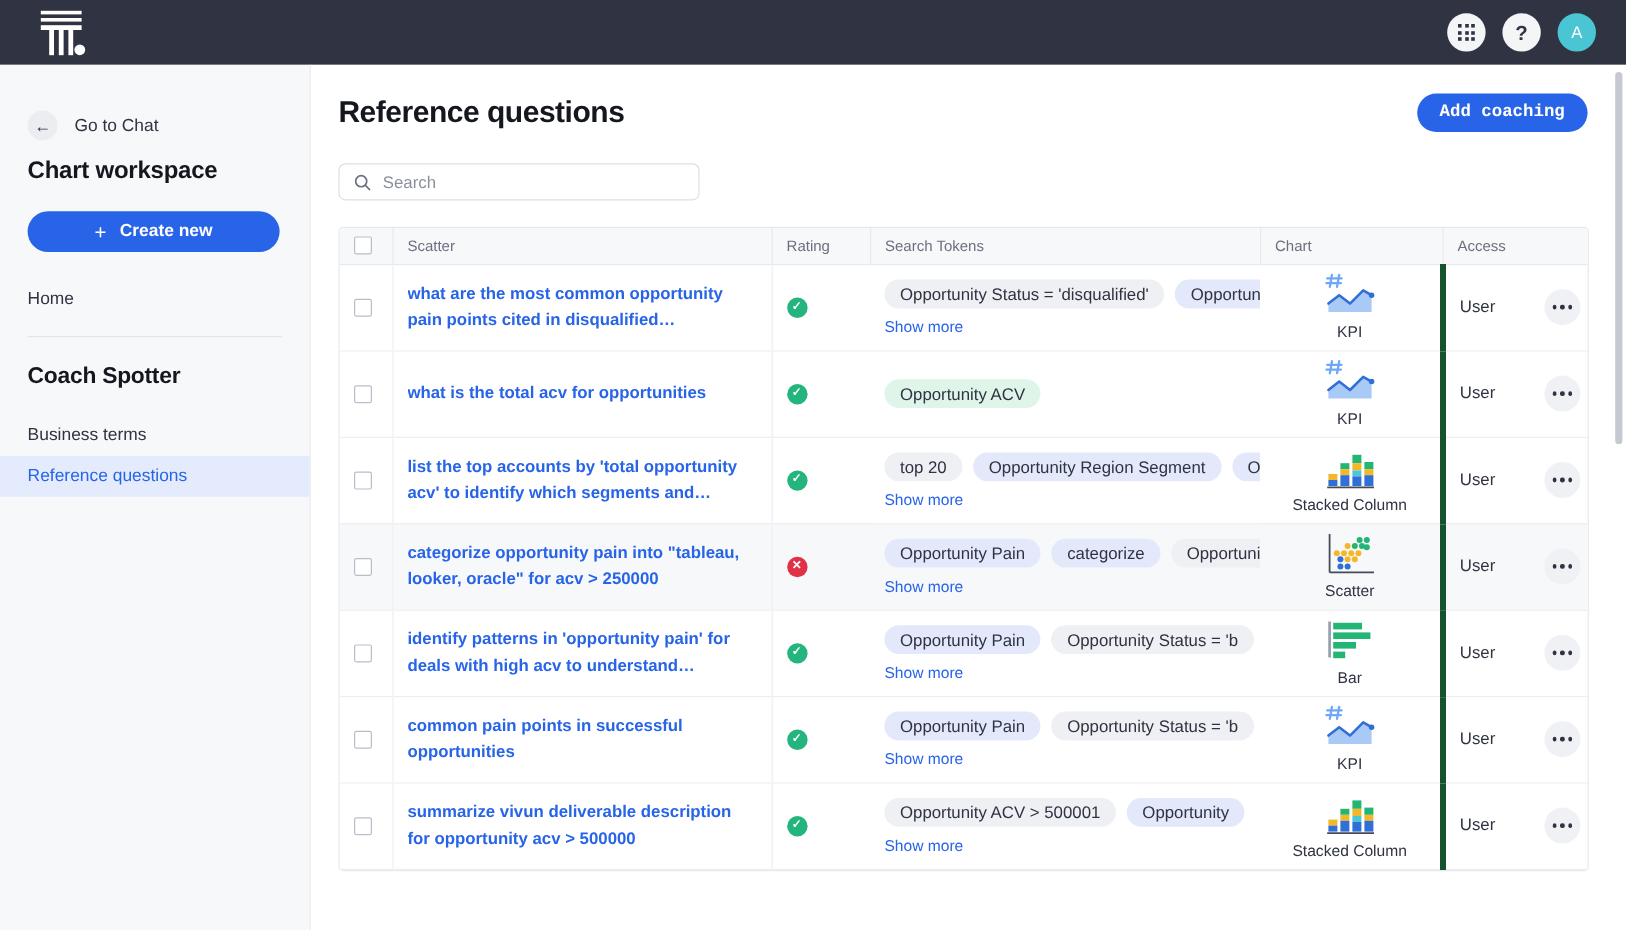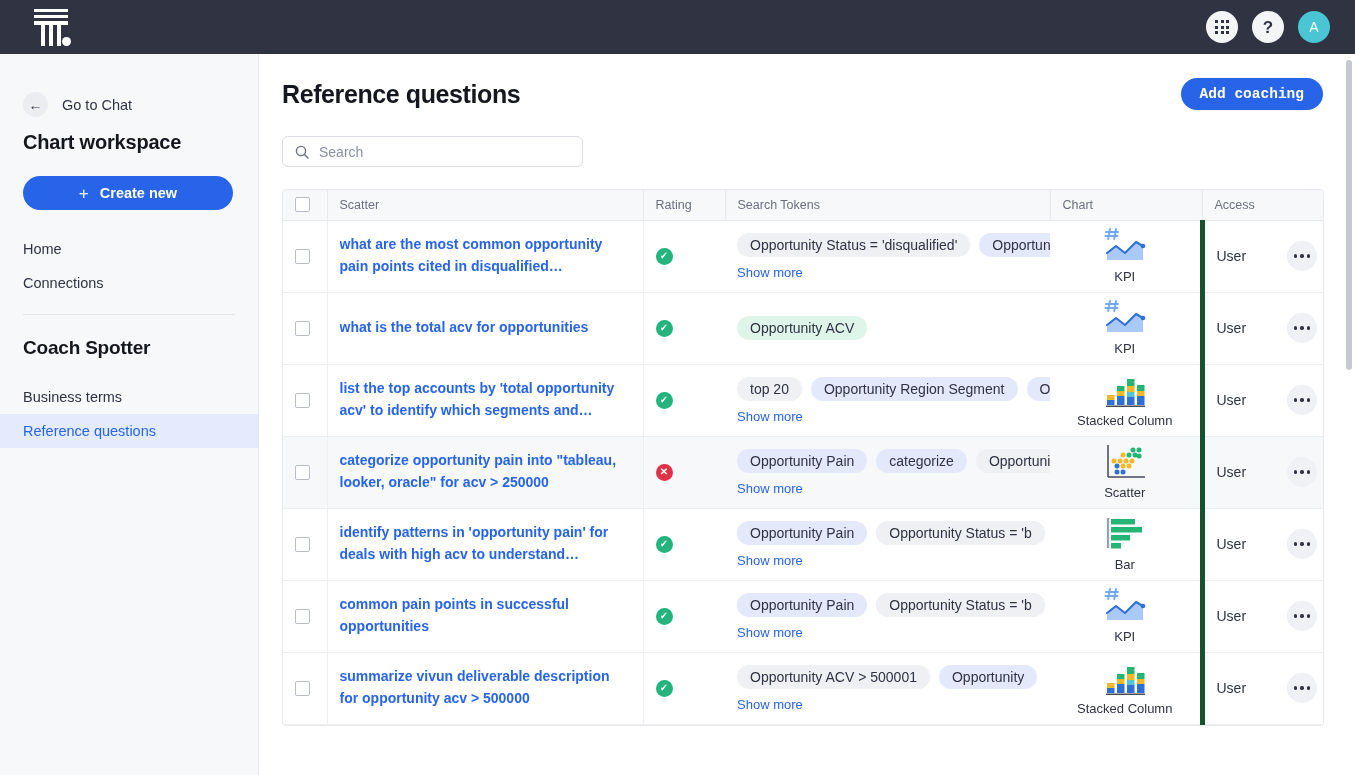--- a/index.html
+++ b/index.html
@@ -237,23 +237,20 @@
   </div>
   <div class="ws-title">Chart workspace</div>
   <button class="create-btn">
     <span class="plus">+</span>
     <span>Create new</span>
   </button>
 
   <div class="nav-list">
     <div class="nav-item">
       <span>Home</span>
-    </div>
-    <div class="nav-item">
-      <span>Connections</span>
     </div>
   </div>
 
   <div class="nav-divider"></div>
   <div class="section-title">Coach Spotter</div>
 
   <div class="nav-list2">
     <div class="nav-item">
       <span>Business terms</span>
     </div>

